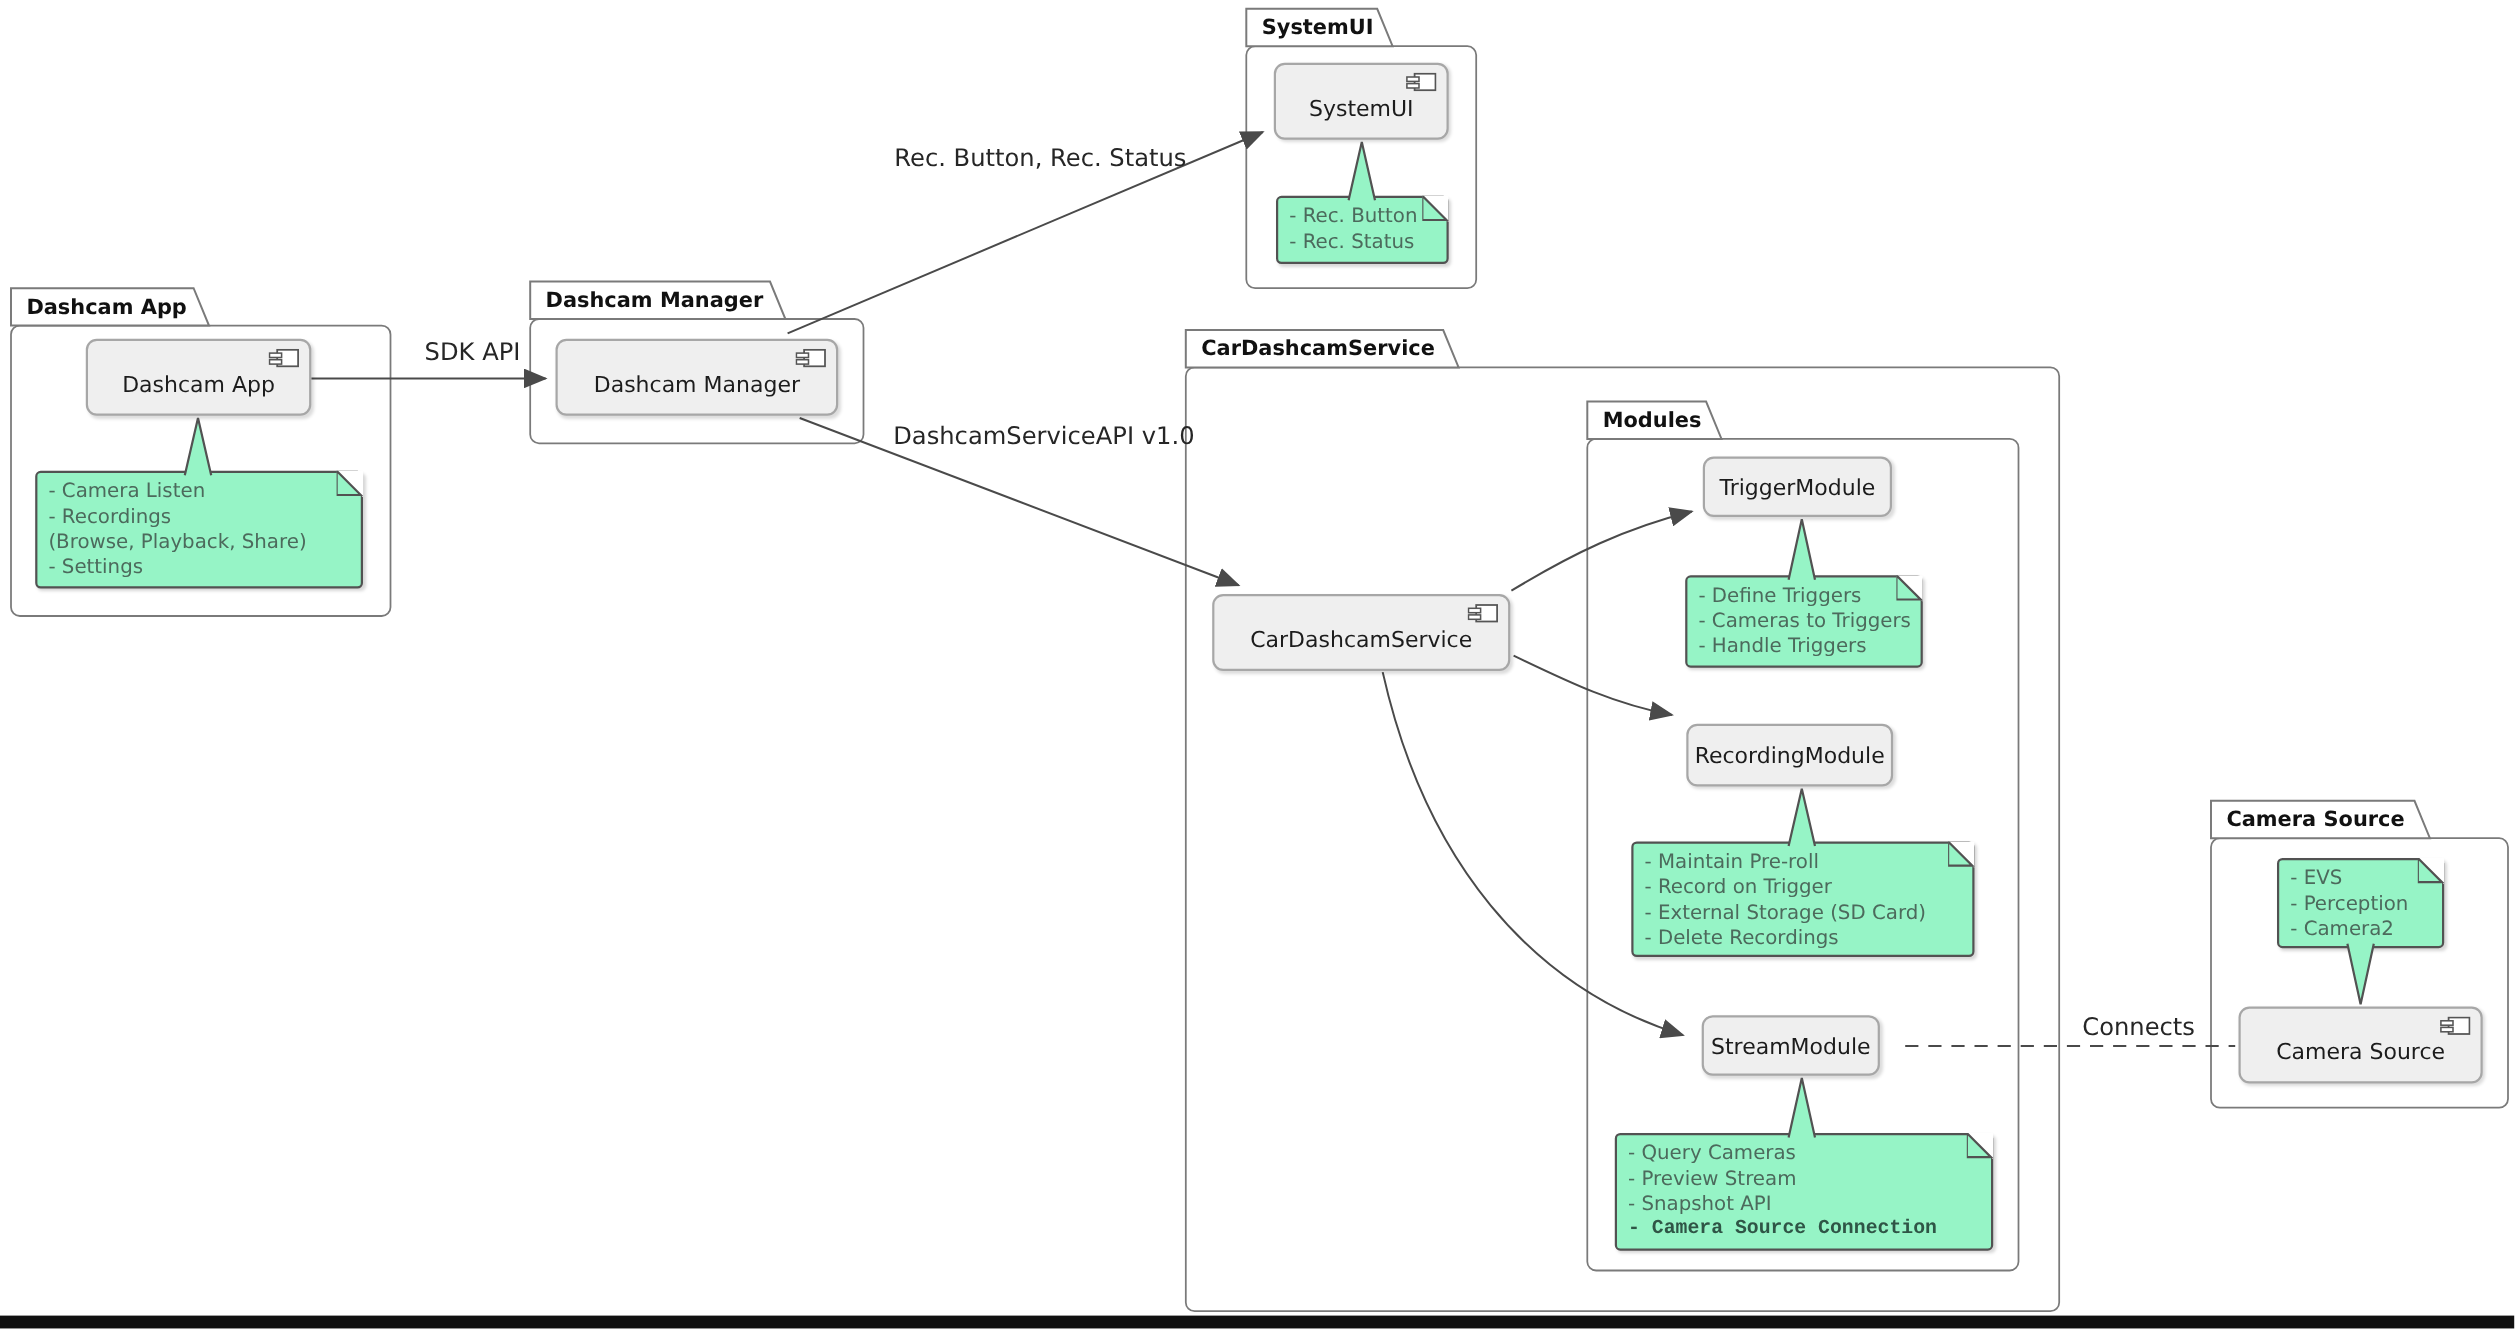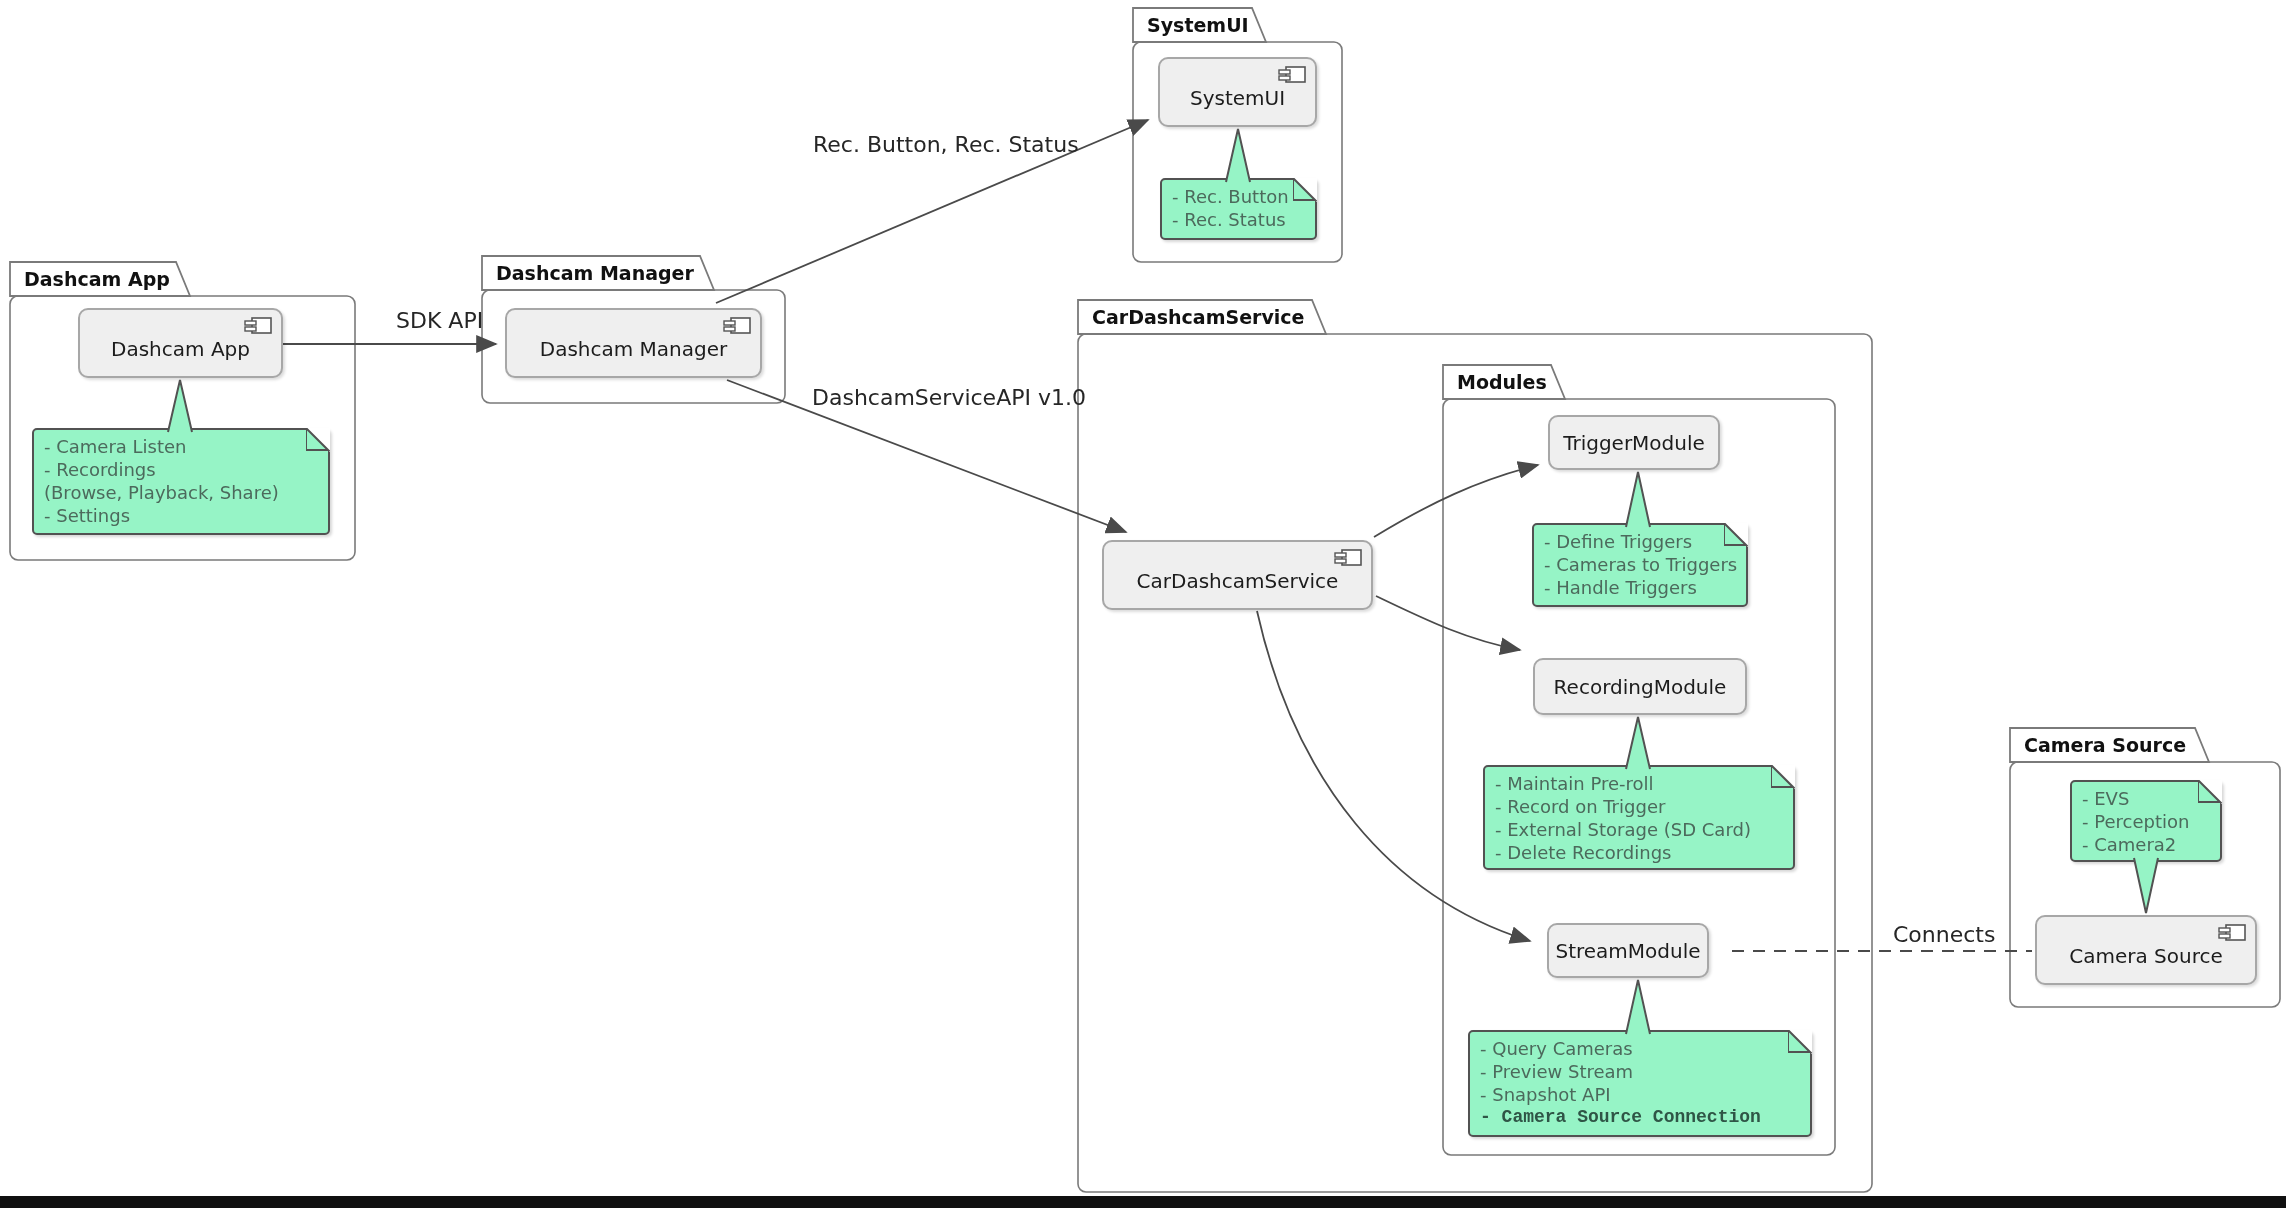--- a/index.html
+++ b/index.html
@@ -123,21 +123,21 @@
       <rect x="1" y="4" width="11" height="4" fill="#ffffff" stroke="#555" stroke-width="1.4"></rect>
       <rect x="1" y="10" width="11" height="4" fill="#ffffff" stroke="#555" stroke-width="1.4"></rect>
     </svg>
     <span>CarDashcamService</span>
   </div>
 
   <div class="comp" style="left:1548px;top:415px;width:172px;height:55px;">
     <span>TriggerModule</span>
   </div>
 
-  <div class="comp" style="left:1533px;top:658px;width:214px;height:57px;">
+  <div class="comp" style="left:1533px;top:658px;width:188px;height:57px;">
     <span>RecordingModule</span>
   </div>
 
   <div class="comp" style="left:1547px;top:923px;width:162px;height:55px;">
     <span>StreamModule</span>
   </div>
 
   <div class="comp iconed" style="left:2035px;top:915px;width:222px;height:70px;">
     <svg class="cicon" width="28" height="22" viewBox="0 0 28 22">
       <rect x="8" y="1" width="19" height="15" fill="#ffffff" stroke="#555" stroke-width="1.6"></rect>
@@ -211,19 +211,19 @@
 
   <svg class="layer tails" viewBox="0 0 2286 1208">
     <path class="tail" d="M168 432 L180 380 L192 432"></path>
     <path class="tail" d="M1226 182 L1238 129 L1250 182"></path>
     <path class="tail" d="M1626 527 L1638 472 L1650 527"></path>
     <path class="tail" d="M1626 769 L1638 717 L1650 769"></path>
     <path class="tail" d="M1626 1034 L1638 980 L1650 1034"></path>
     <path class="tail" d="M2134 858 L2146 913 L2158 858"></path>
   </svg>
 
-  <div class="edge-label" style="left:396px;top:310px;">SDK API</div>
+  <div class="edge-label" style="left:386px;top:310px;">SDK API</div>
   <div class="edge-label" style="left:813px;top:134px;">Rec. Button, Rec. Status</div>
   <div class="edge-label" style="left:812px;top:387px;">DashcamServiceAPI v1.0</div>
   <div class="edge-label" style="left:1893px;top:924px;">Connects</div>
 
   <div class="bottom-bar"></div>
 </div>
 
 </body></html>

